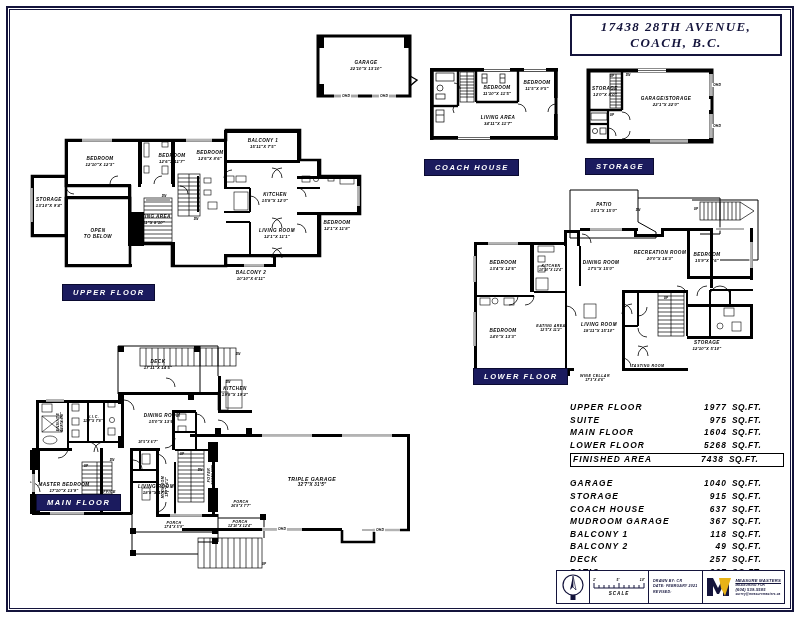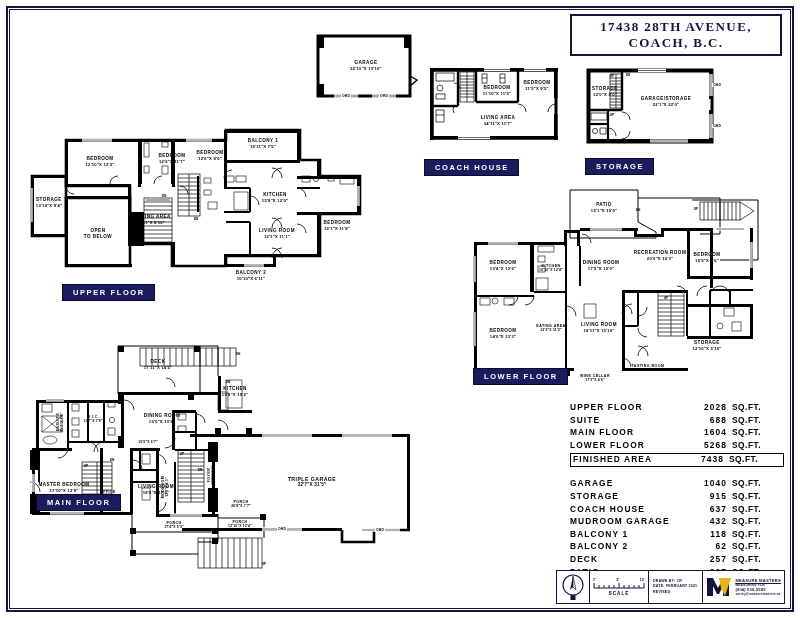--- a/index.html
+++ b/index.html
@@ -7,20 +7,21 @@
     margin: 0; padding: 0;
     background: #ffffff;
     font-family: "Liberation Sans", sans-serif;
   }
   #page {
     position: relative;
     width: 800px;
     height: 618px;
     background: #ffffff;
     overflow: hidden;
+    font-style: italic;
   }
   
   #sheet-border {
     position: absolute;
     left: 6px; top: 6px; right: 6px; bottom: 6px;
     border: 2px solid #14143c;
   }
   #sheet-border-inner {
     position: absolute;
     left: 9px; top: 9px; right: 9px; bottom: 9px;
@@ -958,26 +959,26 @@
     <div class="updn" style="left:64px; top:124px;">UP</div>
     <div class="updn" style="left:90px; top:118px;">DN</div>
     <div class="updn" style="left:178px; top:128px;">DN</div>
     <div class="updn" style="left:242px; top:222px;">UP</div>
   </div>
   <div class="floor-tag" style="left:36px; top:494px;">MAIN FLOOR</div>
 
   <div id="area-schedule">
     <div class="ar-row">
       <span class="nm">UPPER FLOOR</span>
-      <span class="val">2028</span>
+      <span class="val">1977</span>
       <span class="unit">SQ.FT.</span>
     </div>
     <div class="ar-row">
       <span class="nm">SUITE</span>
-      <span class="val">688</span>
+      <span class="val">975</span>
       <span class="unit">SQ.FT.</span>
     </div>
     <div class="ar-row">
       <span class="nm">MAIN FLOOR</span>
       <span class="val">1604</span>
       <span class="unit">SQ.FT.</span>
     </div>
     <div class="ar-row">
       <span class="nm">LOWER FLOOR</span>
       <span class="val">5268</span>
@@ -1001,31 +1002,31 @@
       <span class="val">915</span>
       <span class="unit">SQ.FT.</span>
     </div>
     <div class="ar-row">
       <span class="nm">COACH HOUSE</span>
       <span class="val">637</span>
       <span class="unit">SQ.FT.</span>
     </div>
     <div class="ar-row">
       <span class="nm">MUDROOM GARAGE</span>
-      <span class="val">432</span>
+      <span class="val">367</span>
       <span class="unit">SQ.FT.</span>
     </div>
     <div class="ar-row">
       <span class="nm">BALCONY 1</span>
       <span class="val">118</span>
       <span class="unit">SQ.FT.</span>
     </div>
     <div class="ar-row">
       <span class="nm">BALCONY 2</span>
-      <span class="val">62</span>
+      <span class="val">49</span>
       <span class="unit">SQ.FT.</span>
     </div>
     <div class="ar-row">
       <span class="nm">DECK</span>
       <span class="val">257</span>
       <span class="unit">SQ.FT.</span>
     </div>
     <div class="ar-row">
       <span class="nm">PATIO</span>
       <span class="val">227</span>

